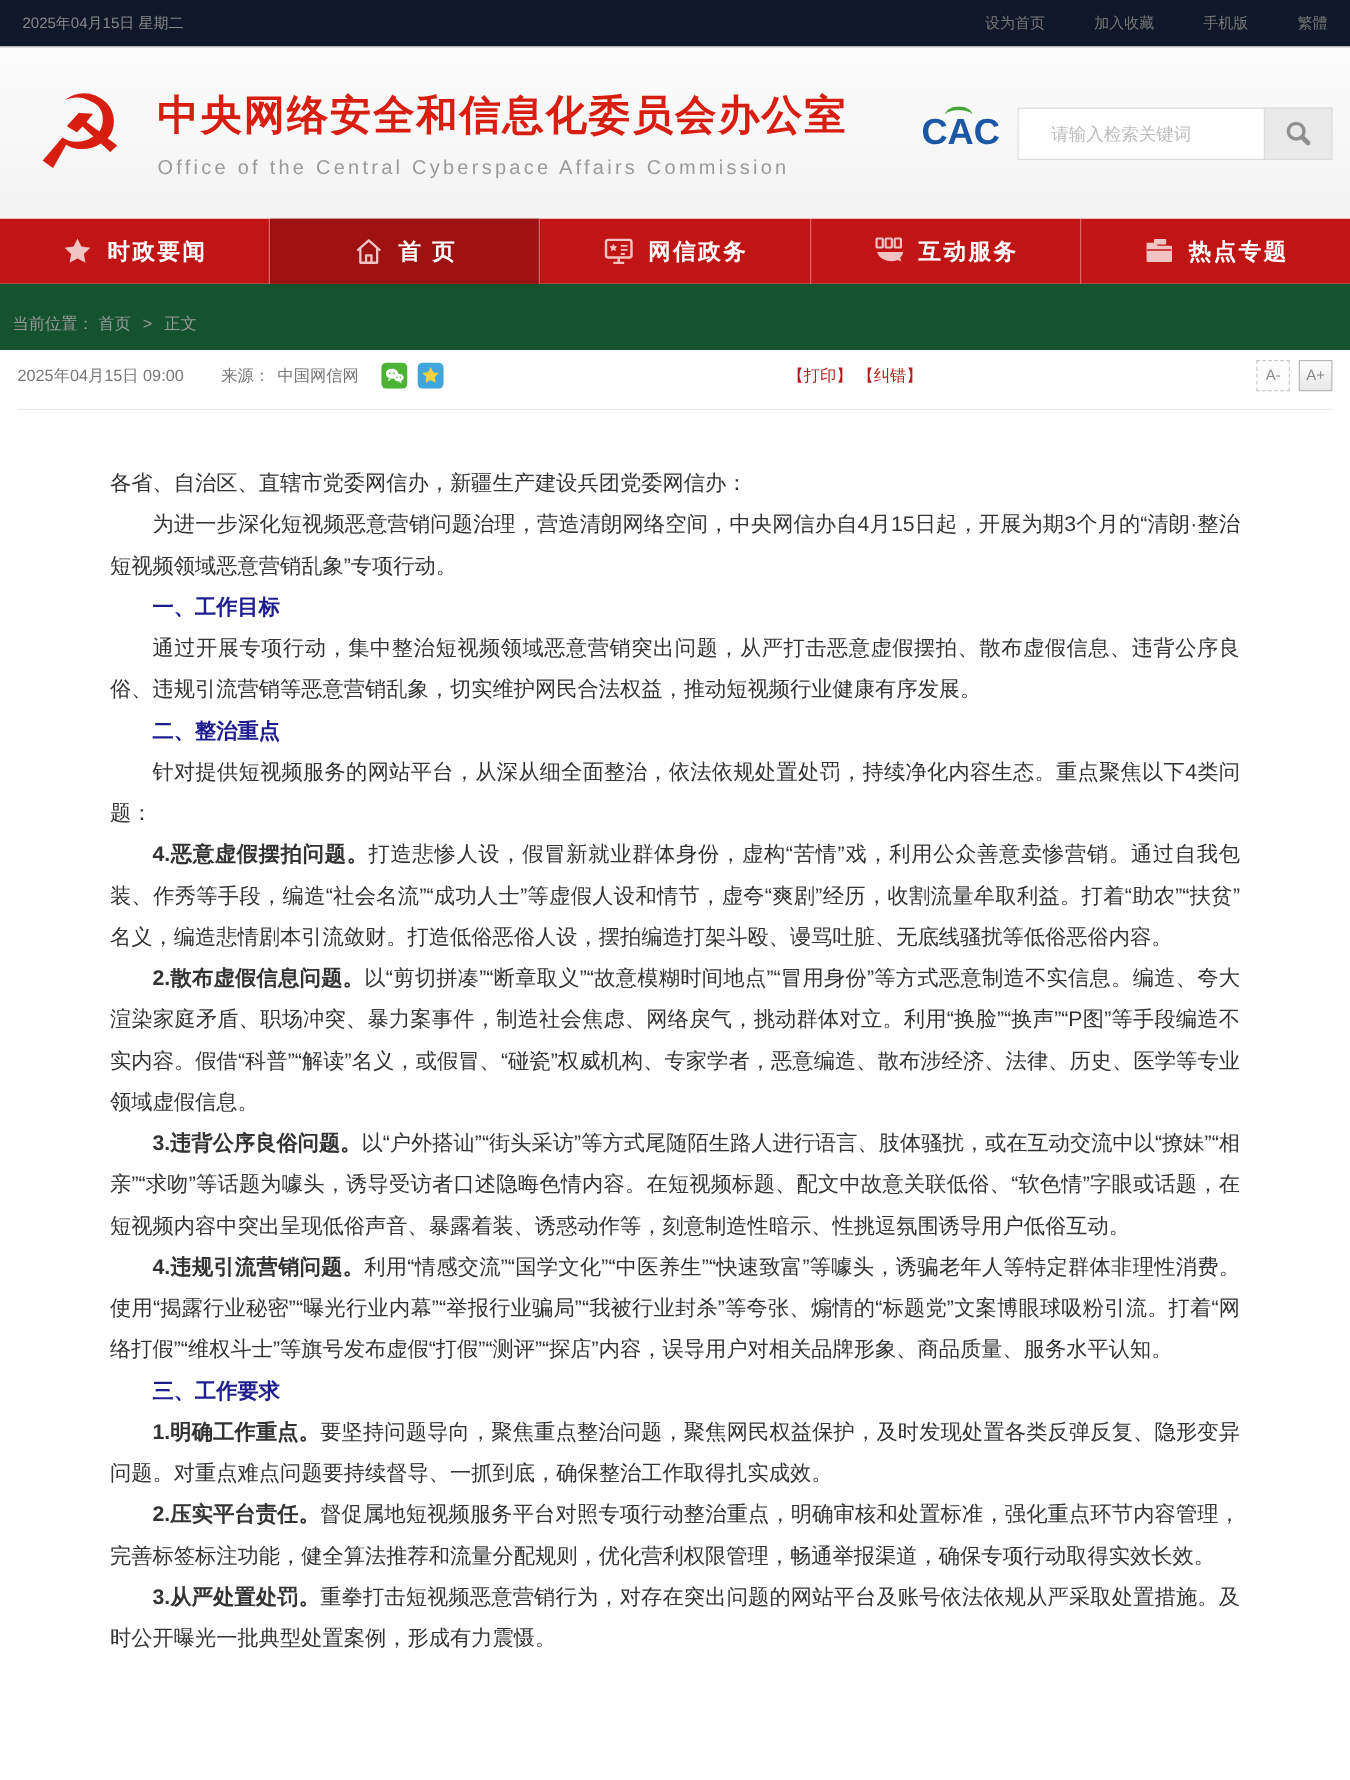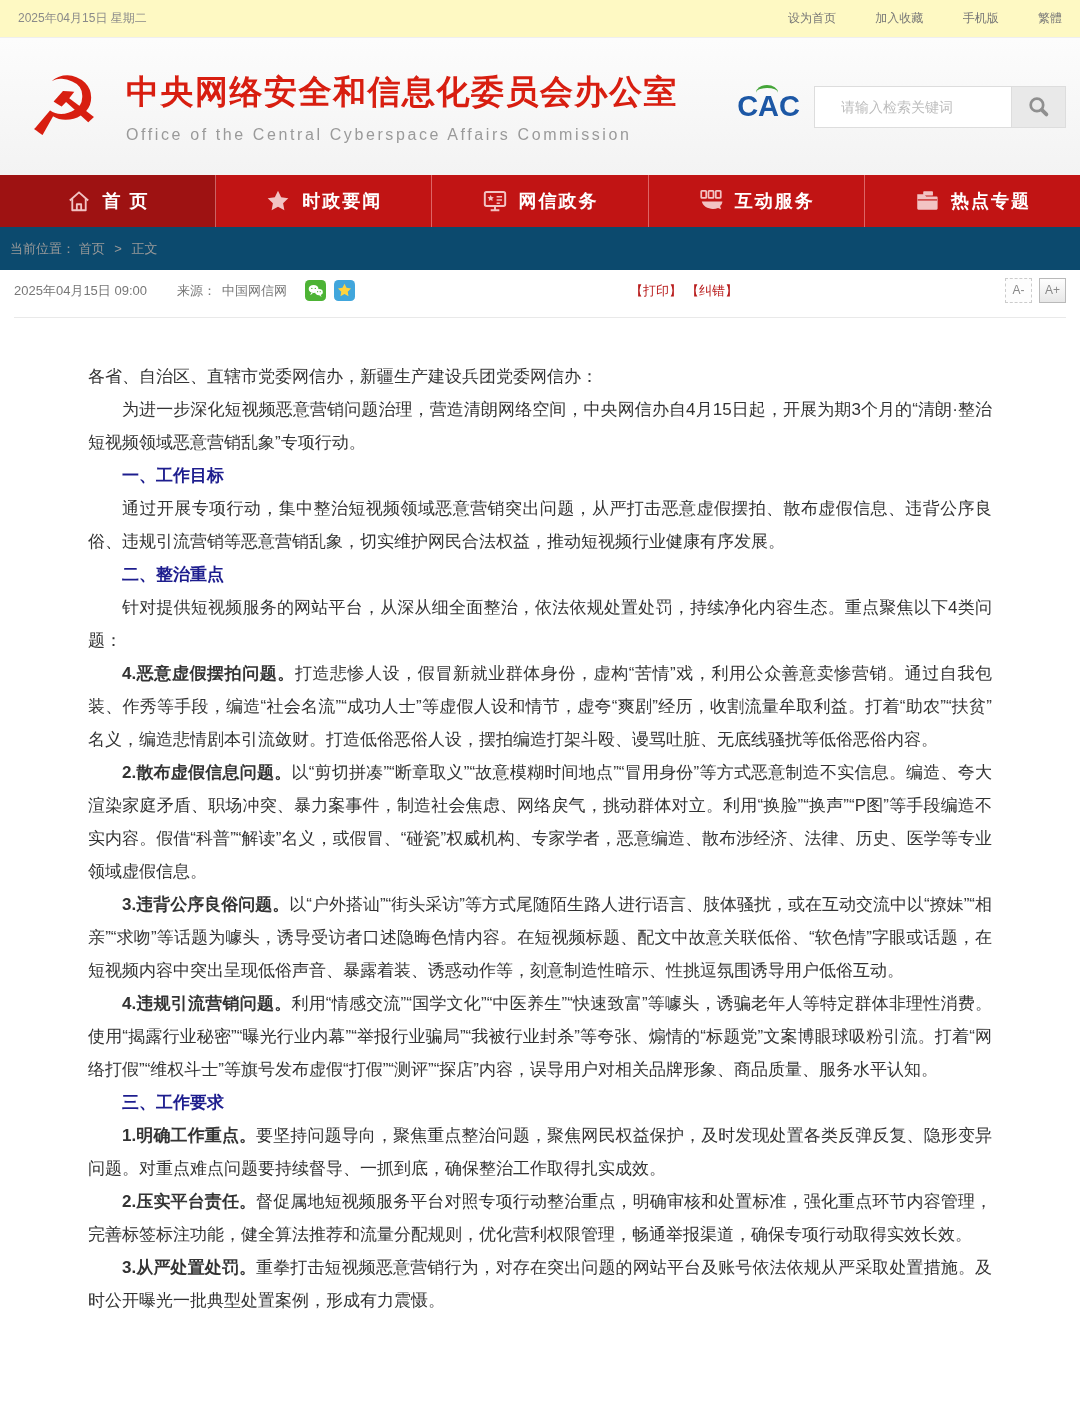--- a/index.html
+++ b/index.html
@@ -9,21 +9,21 @@
     font-family: "Liberation Sans", "DejaVu Sans", sans-serif;
     color: #333;
   }
   
   .topbar {
     height: 38px;
     display: flex; align-items: center; justify-content: space-between;
     padding: 0 18px;
     font-size: 12px; color: #8a8a8a;
     border-bottom: 1px solid #efefef;
-    background: #fef9c3;
+    background: #0f172a;
   }
   .topbar-links a {
     color: #777; text-decoration: none; margin-left: 36px; cursor: pointer;
   }
   
   .masthead {
     height: 137px;
     display: flex; align-items: center;
     padding: 0 14px 0 18px;
     background: linear-gradient(#fcfcfc, #f3f3f3);
@@ -69,22 +69,22 @@
     flex: 1; display: flex; align-items: center; justify-content: center; gap: 11px;
     color: #fff; font-size: 18px; font-weight: bold; letter-spacing: 2px;
     text-decoration: none; cursor: pointer;
     border-right: 1px solid rgba(255, 200, 200, .45);
   }
   .nav-item:last-child { border-right: none; }
   .nav-item.active { background: var(--nav-active, #9e1212); }
   .nav-item svg { flex: none; }
   
   .crumbs {
-    padding: 13px 10px 12px; font-size: 13px; color: #999;
-    background: #0c4a6e;
+    padding: 23px 10px 12px; font-size: 13px; color: #999;
+    background: #14532d;
   }
   .crumbs a { color: #999; text-decoration: none; cursor: pointer; }
   .crumbs .sep { margin: 0 6px; }
   
   .article-title {
     text-align: center; font-size: 22px; font-weight: bold; color: #333;
     margin: 40px 90px 26px; line-height: 1.5;
   }
   .meta-row {
     position: relative; display: flex; align-items: center;
@@ -148,37 +148,37 @@
         <svg viewBox="0 0 24 24" width="25" height="25" fill="none" stroke="#8f8f8f" stroke-linecap="round">
           <circle cx="10.5" cy="10.5" r="6" stroke-width="2.6"></circle>
           <path d="M15.2 15.2 L19.6 19.6" stroke-width="3.6"></path>
         </svg>
       </span>
     </button>
   </div>
 </div>
 
 <nav class="mainnav">
+  <a class="nav-item">
+    <span style="display:inline-flex">
+      <svg viewBox="0 0 24 24" width="26" height="26">
+        <path d="M12 2.5l2.9 6 6.6.9-4.8 4.6 1.2 6.5-5.9-3.2-5.9 3.2 1.2-6.5L2.5 9.4l6.6-.9z" fill="#f2c3c3"></path>
+      </svg>
+    </span>
+    <span>时政要闻</span>
+  </a>
   <a class="nav-item active">
     <span style="display:inline-flex">
       <svg viewBox="0 0 24 24" width="26" height="26" fill="none" stroke="#f2c3c3" stroke-width="1.7" stroke-linejoin="round">
         <path d="M3.5 11.5 L12 4 L20.5 11.5"></path>
         <path d="M5.8 9.8 V20.5 H18.2 V9.8"></path>
         <path d="M10 20.5 V15 H14 V20.5"></path>
       </svg>
     </span>
     <span>首 页</span>
-  </a>
-  <a class="nav-item">
-    <span style="display:inline-flex">
-      <svg viewBox="0 0 24 24" width="26" height="26">
-        <path d="M12 2.5l2.9 6 6.6.9-4.8 4.6 1.2 6.5-5.9-3.2-5.9 3.2 1.2-6.5L2.5 9.4l6.6-.9z" fill="#f2c3c3"></path>
-      </svg>
-    </span>
-    <span>时政要闻</span>
   </a>
   <a class="nav-item">
     <span style="display:inline-flex">
       <svg viewBox="0 0 24 24" width="26" height="26">
         <rect x="2.6" y="3.6" width="18.8" height="13" rx="1.6" fill="none" stroke="#f2c3c3" stroke-width="1.8"></rect>
         <path d="M8 6.4l.9 1.8 2 .3-1.4 1.4.3 2-1.8-.9-1.8.9.3-2-1.4-1.4 2-.3z" fill="#f2c3c3"></path>
         <path d="M13.5 8h5 M13.5 11h5 M13.5 14h3" stroke="#f2c3c3" stroke-width="1.4"></path>
         <path d="M12 16.6v3.2 M8 20.6h8" stroke="#f2c3c3" stroke-width="1.8"></path>
       </svg>
     </span>

